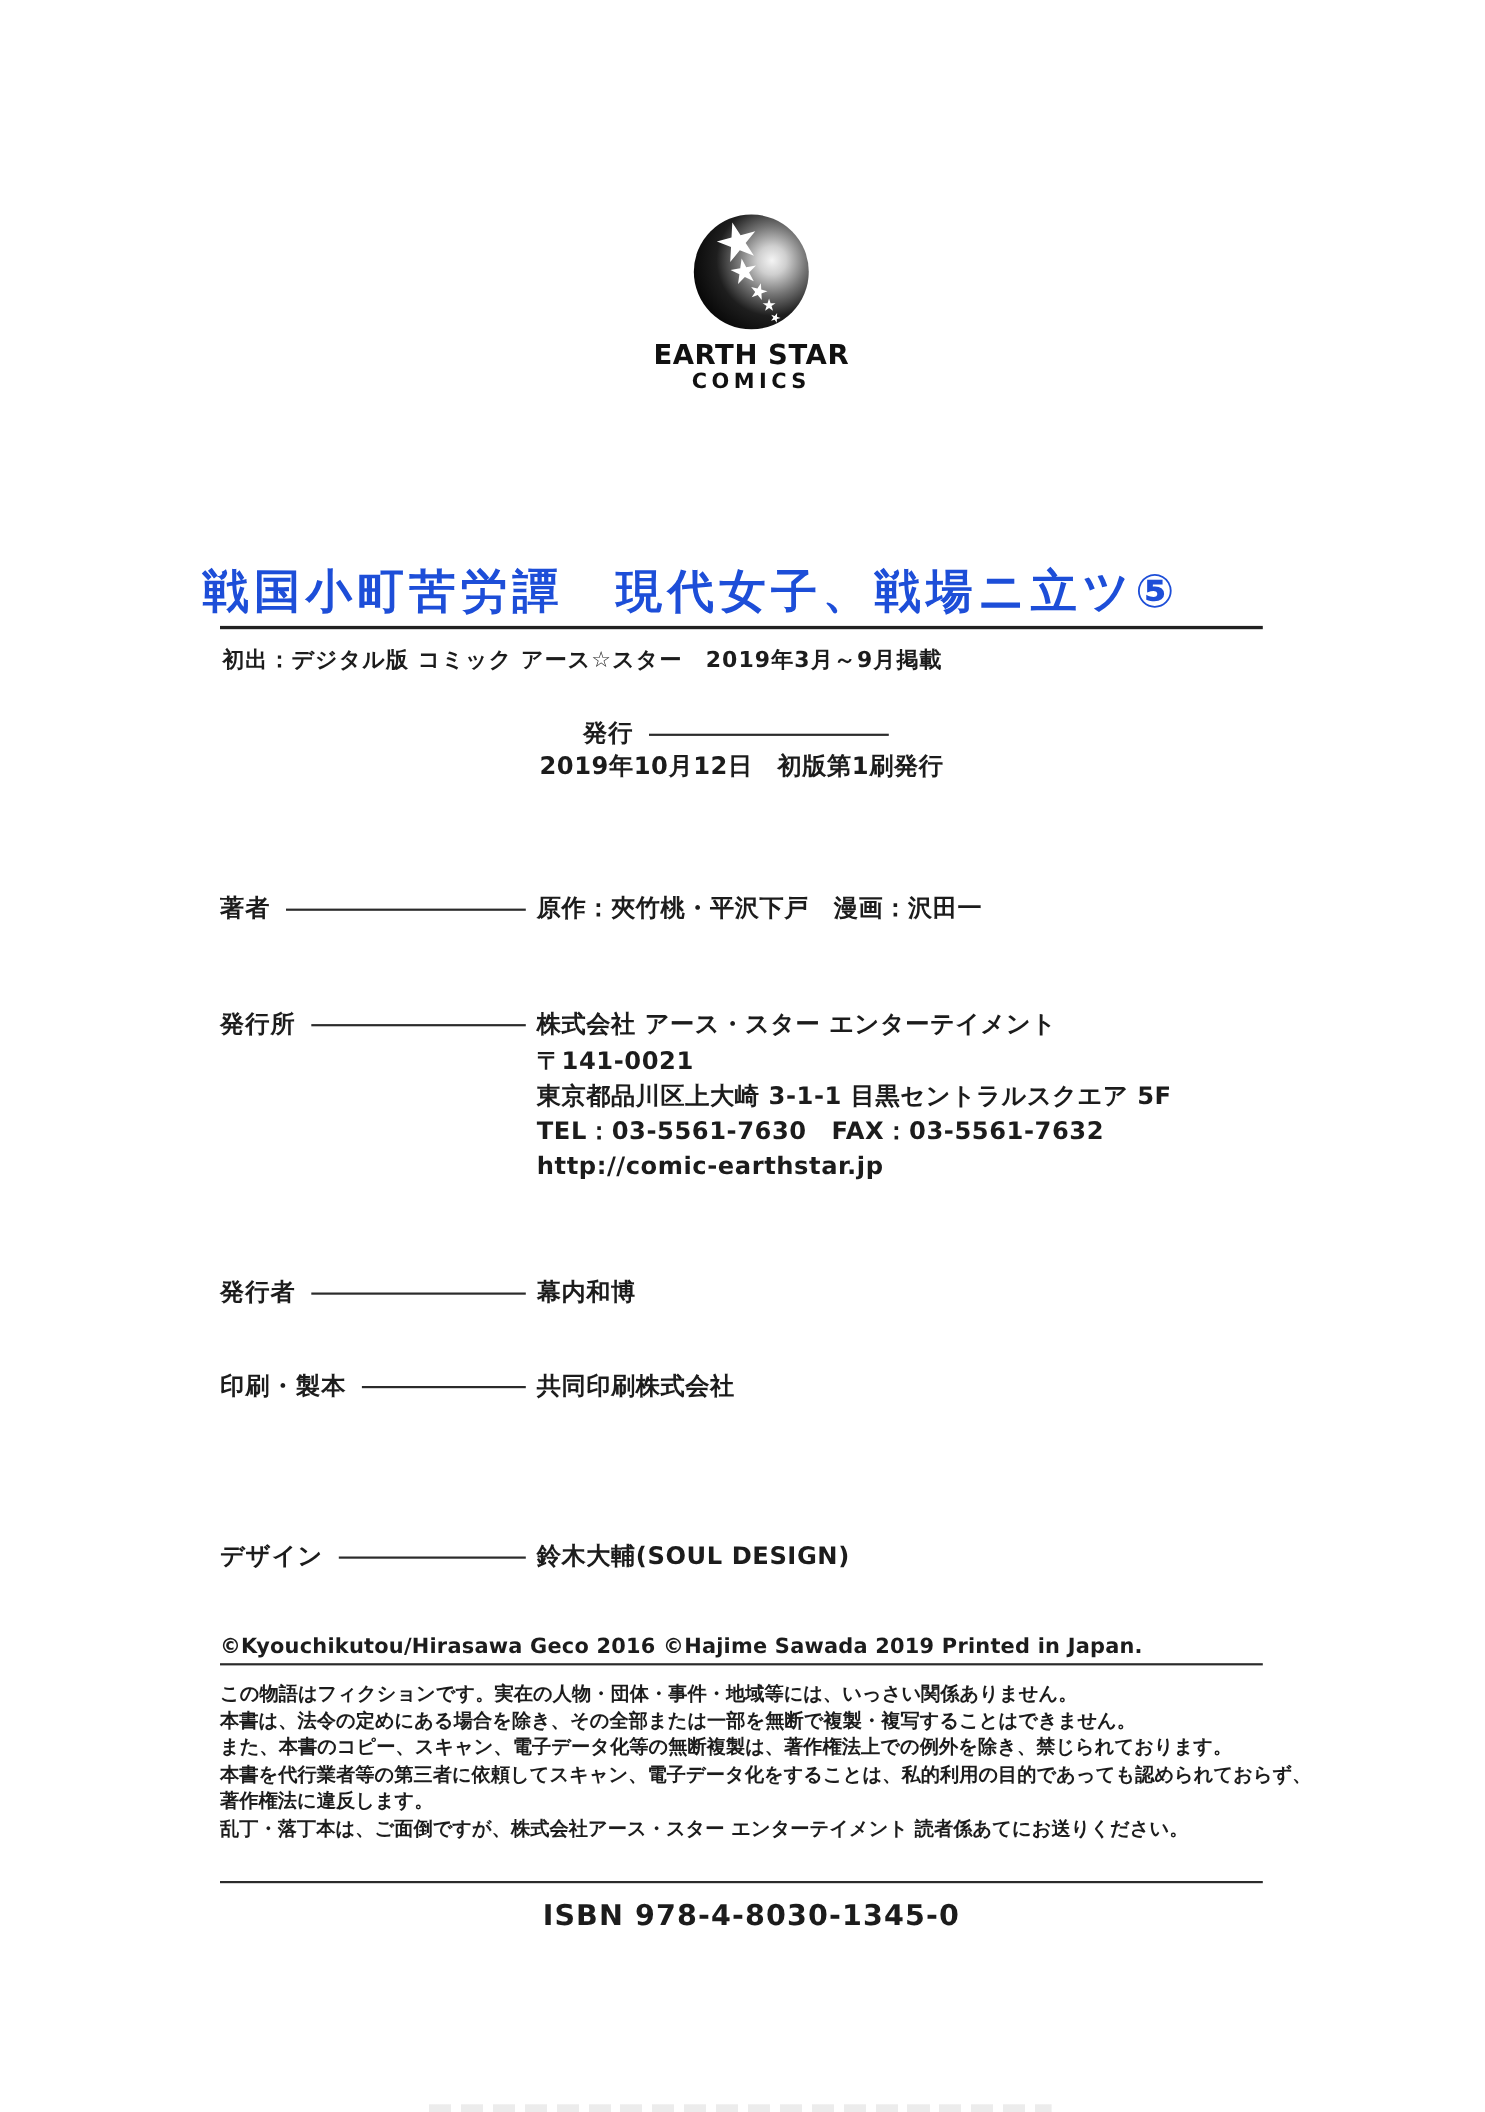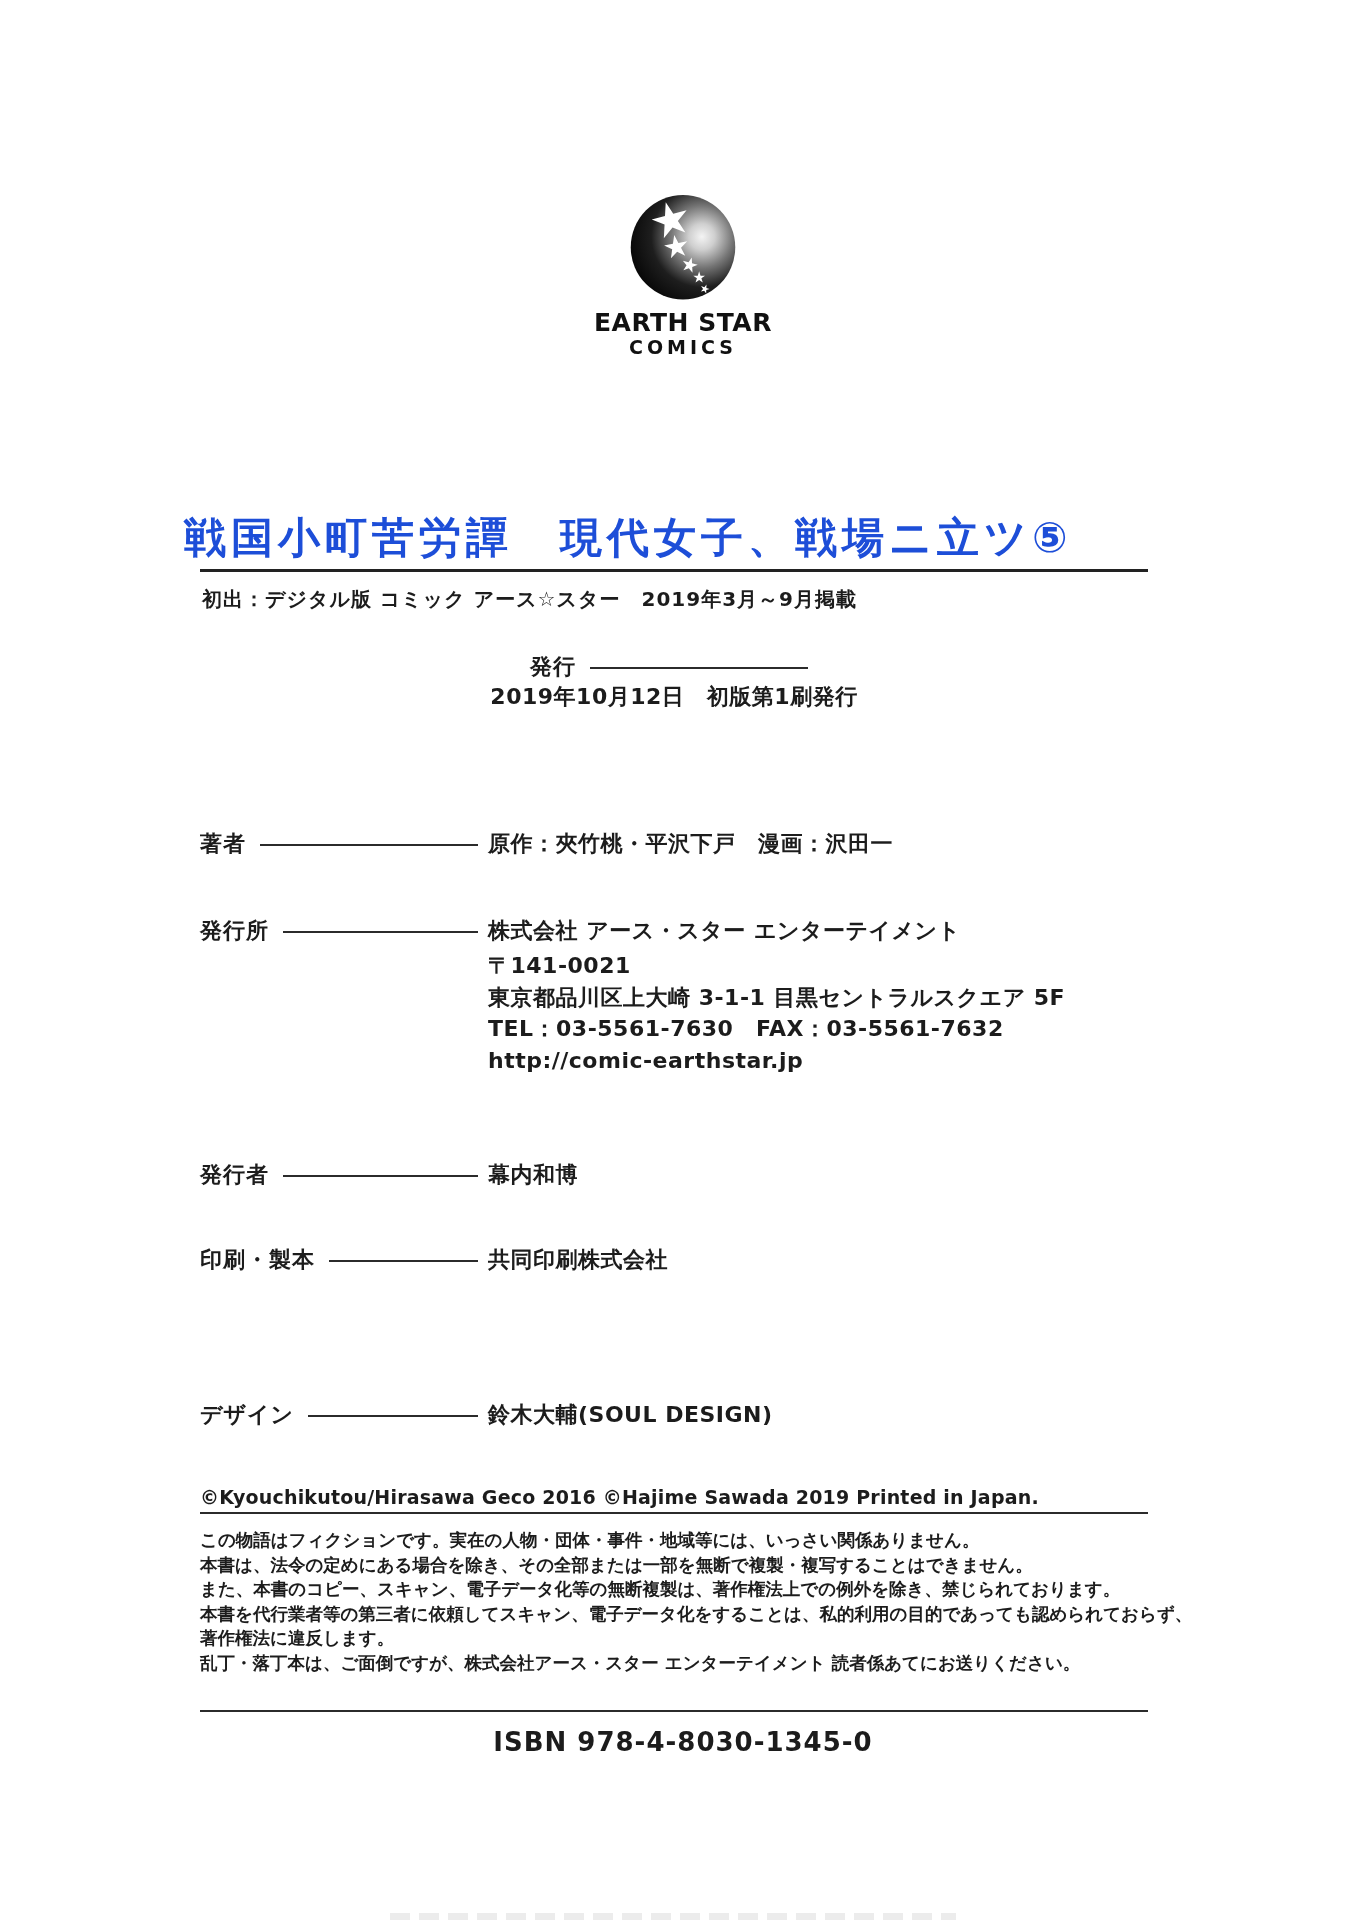--- a/index.html
+++ b/index.html
@@ -88,21 +88,21 @@
   <div class="first-pub">初出：デジタル版 コミック アース☆スター　2019年3月～9月掲載</div>
 
   <div class="row" style="top:652px;flex-direction:column;">
     <span class="row-head">
       <span class="row-label">発行</span>
       <span class="row-dash"></span>
     </span>
     <span class="row-value">2019年10月12日　初版第1刷発行</span>
   </div>
 
-  <div class="row" style="top:829px;text-align:right;">
+  <div class="row" style="top:811px;text-align:right;">
     <span class="row-head">
       <span class="row-label">著者</span>
       <span class="row-dash"></span>
     </span>
     <span class="row-value">原作：夾竹桃・平沢下戸　漫画：沢田一</span>
   </div>
 
   <div class="row" style="top:916px;">
     <span class="row-head">
       <span class="row-label">発行所</span>

